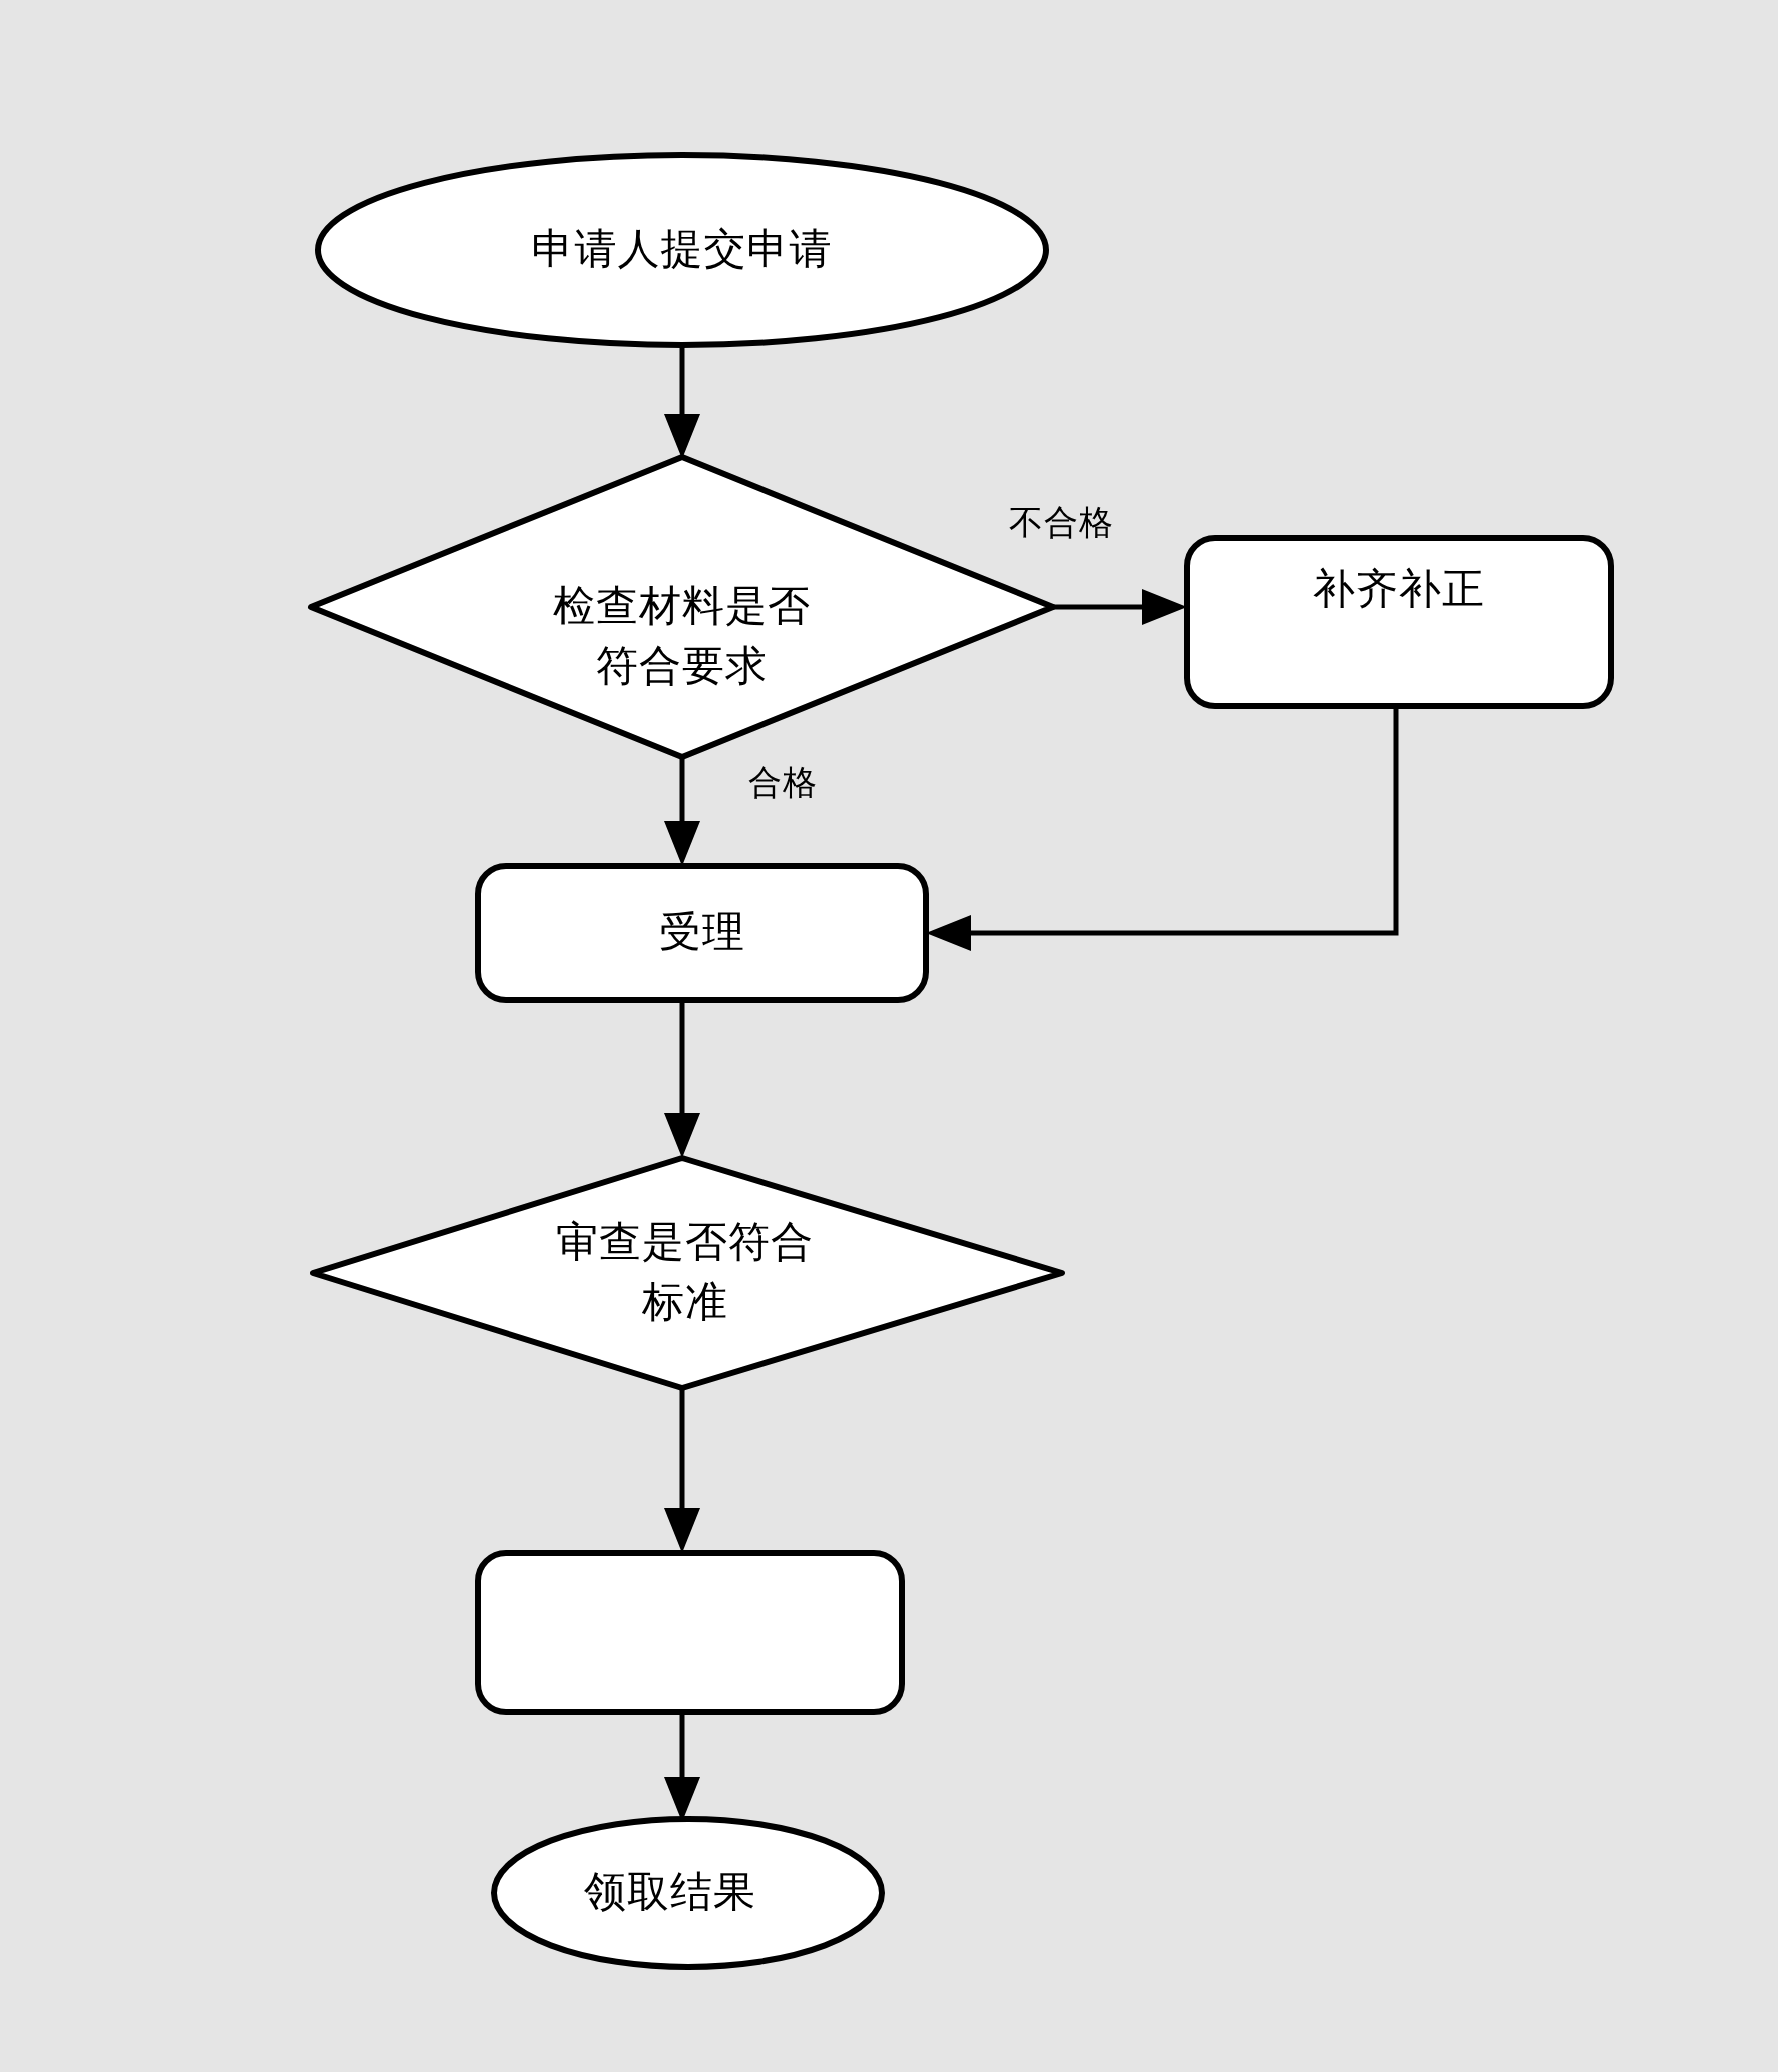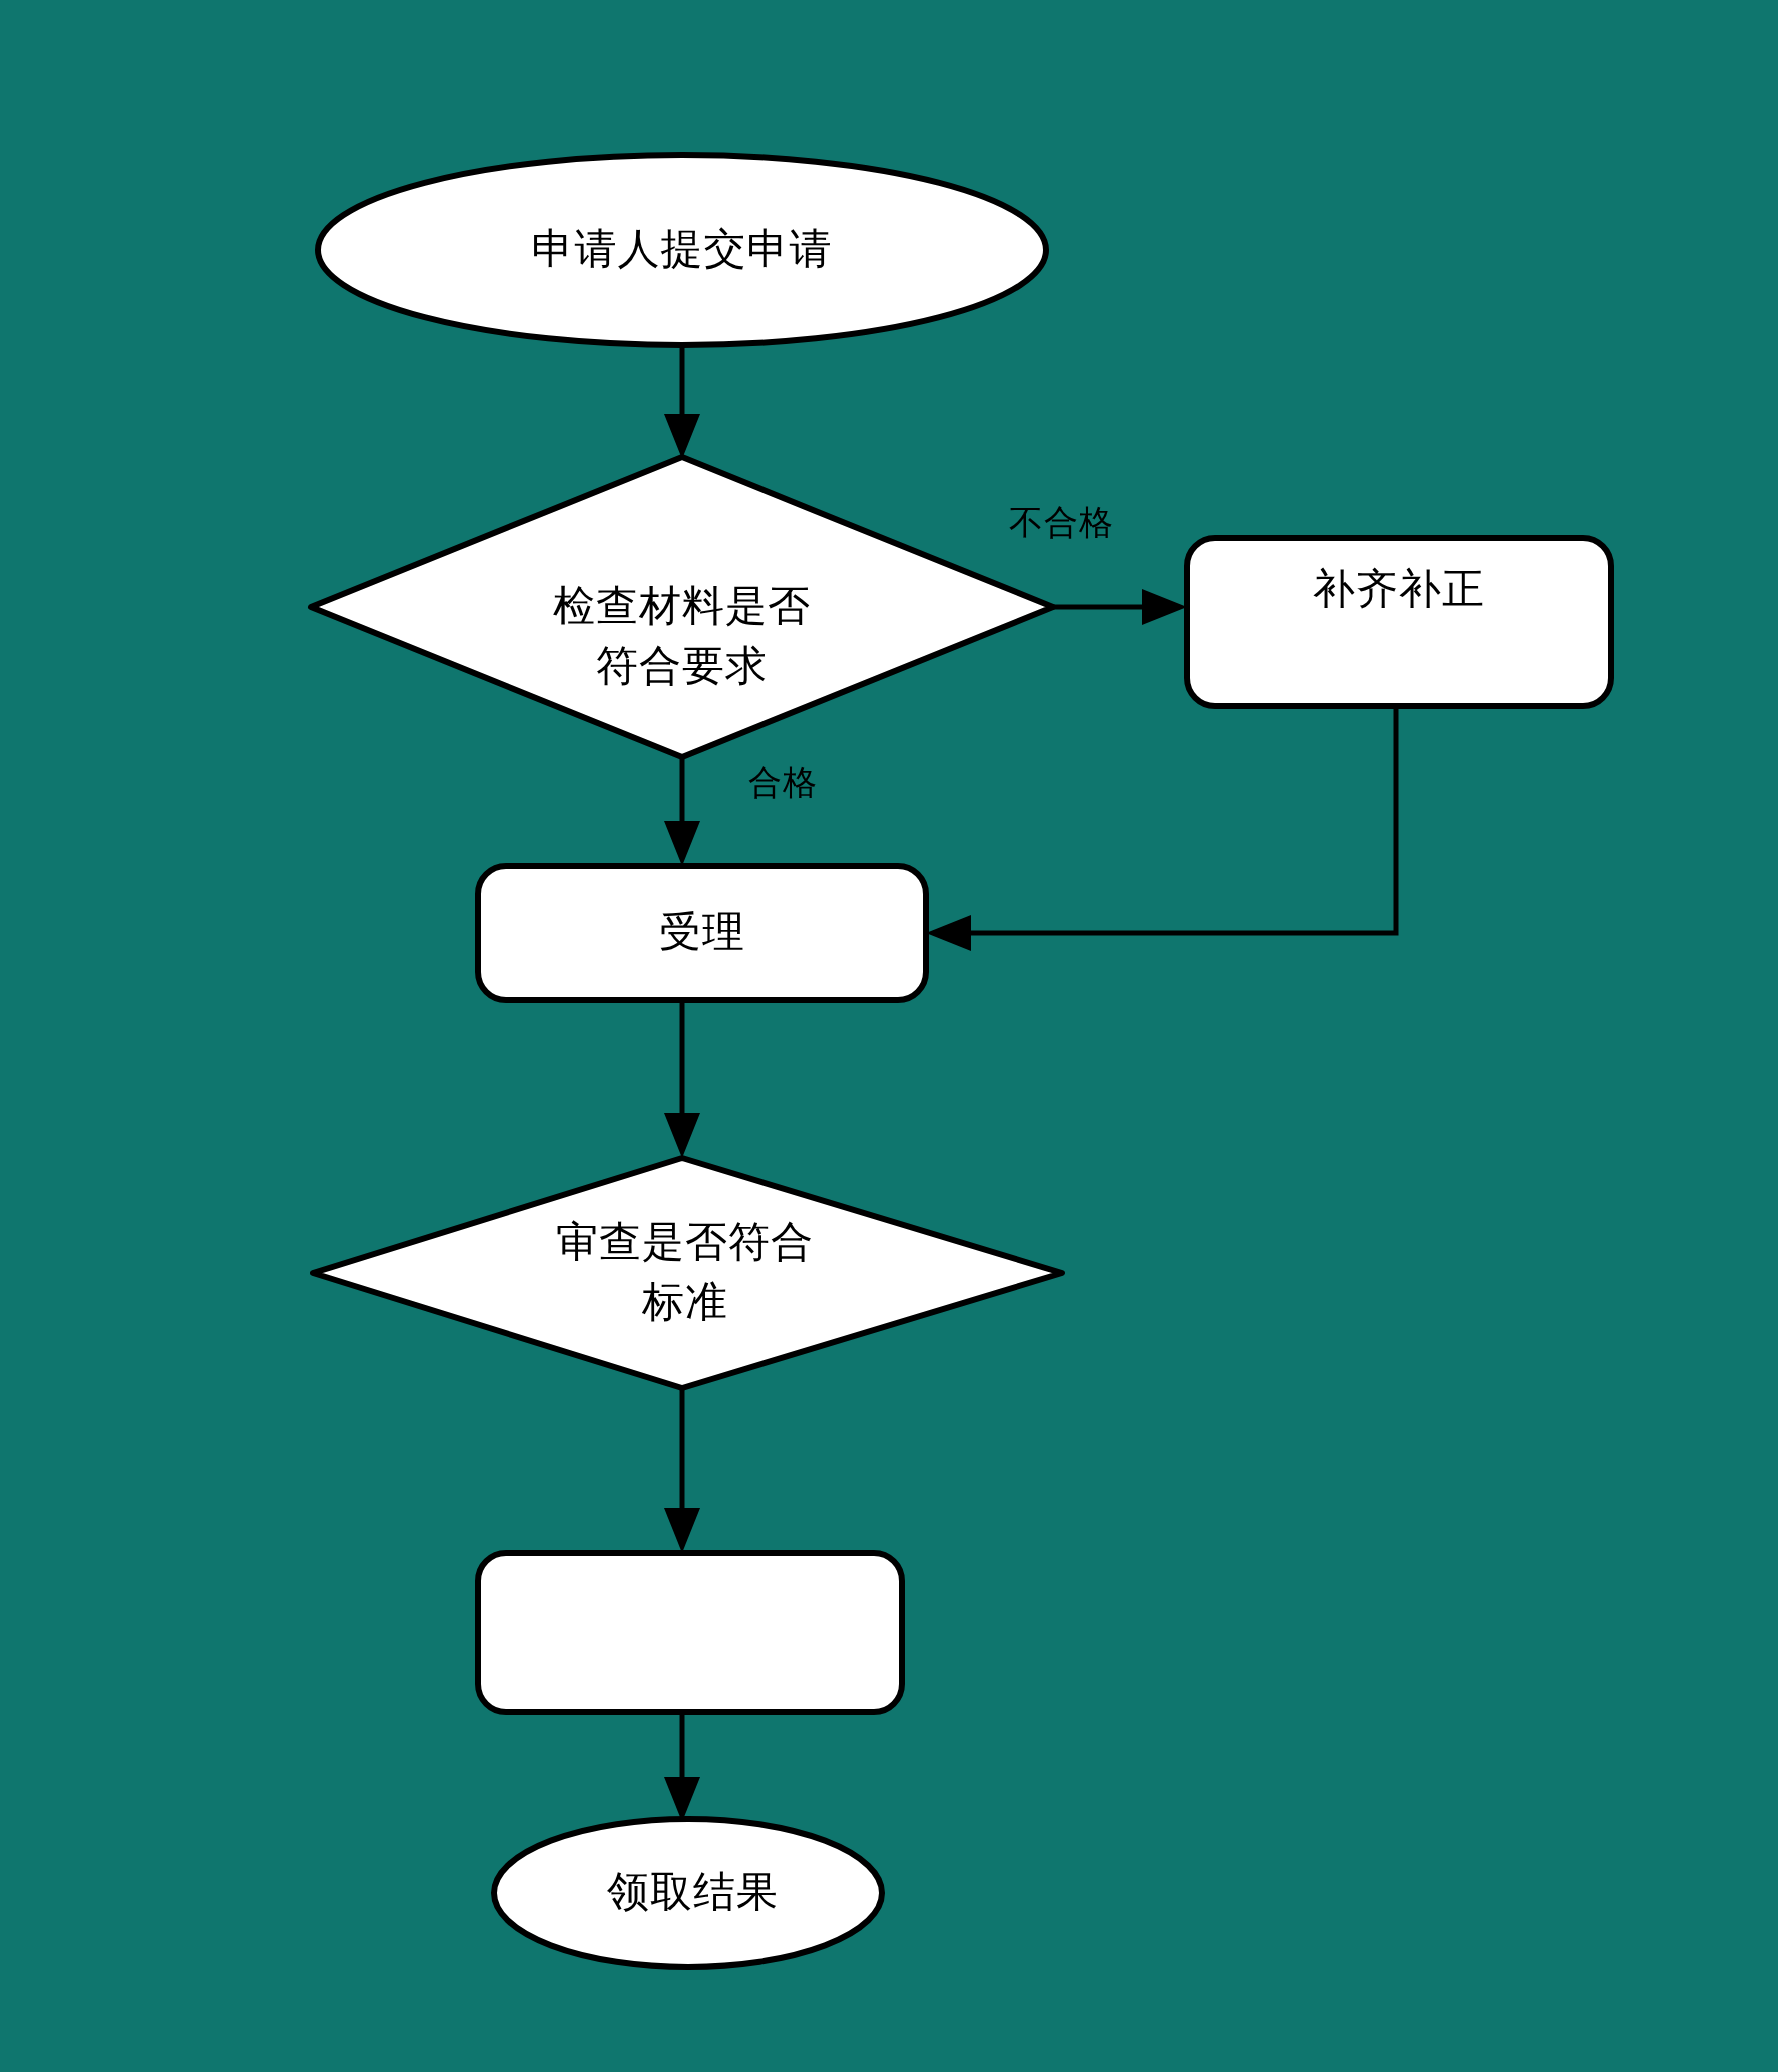--- a/index.html
+++ b/index.html
@@ -7,21 +7,21 @@
     padding: 0;
     background: #ffffff;
   }
   body {
     font-family: "Liberation Serif", "DejaVu Serif", serif;
   }
   #canvas {
     position: relative;
     width: 1778px;
     height: 2072px;
-    background: #0f766e;
+    background: #e5e5e5;
     overflow: hidden;
   }
   svg#flow {
     position: absolute;
     left: 0;
     top: 0;
     width: 1778px;
     height: 2072px;
   }
   .shape-stroke {
@@ -129,19 +129,19 @@
 符合要求</div>
 
   <div class="node-text" style="left:1187px; top:544px; width:424px; height:92px;">补齐补正</div>
 
   <div class="node-text" style="left:478px; top:887px; width:448px; height:92px;">受理</div>
 
   <div class="node-text" style="left:402px; top:1200px; width:566px; height:146px;">审查是否符合
 标准</div>
 
 
-  <div class="node-text" style="left:499px; top:1848px; width:388px; height:90px;">领取结果</div>
+  <div class="node-text" style="left:476px; top:1848px; width:388px; height:90px;">领取结果</div>
 
   <div class="edge-label" style="left:1009px; top:500px;">不合格</div>
 
   <div class="edge-label" style="left:748px; top:760px;">合格</div>
 
 </div>
 
 </body></html>

